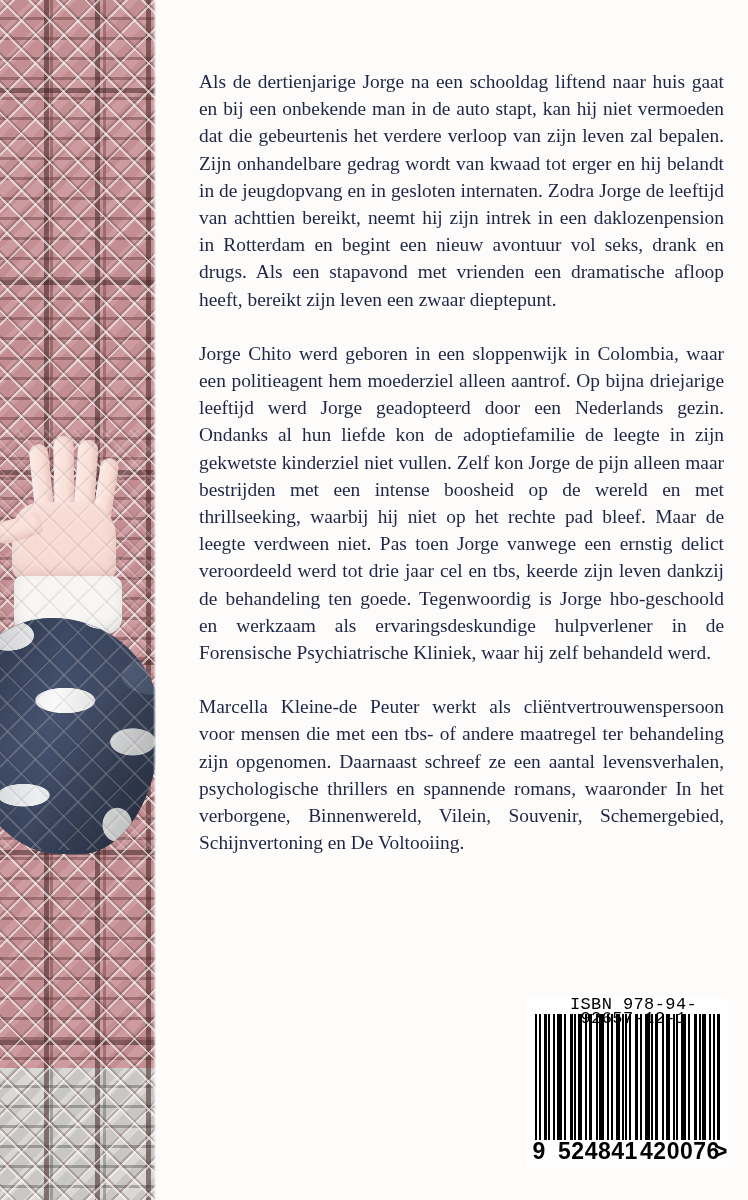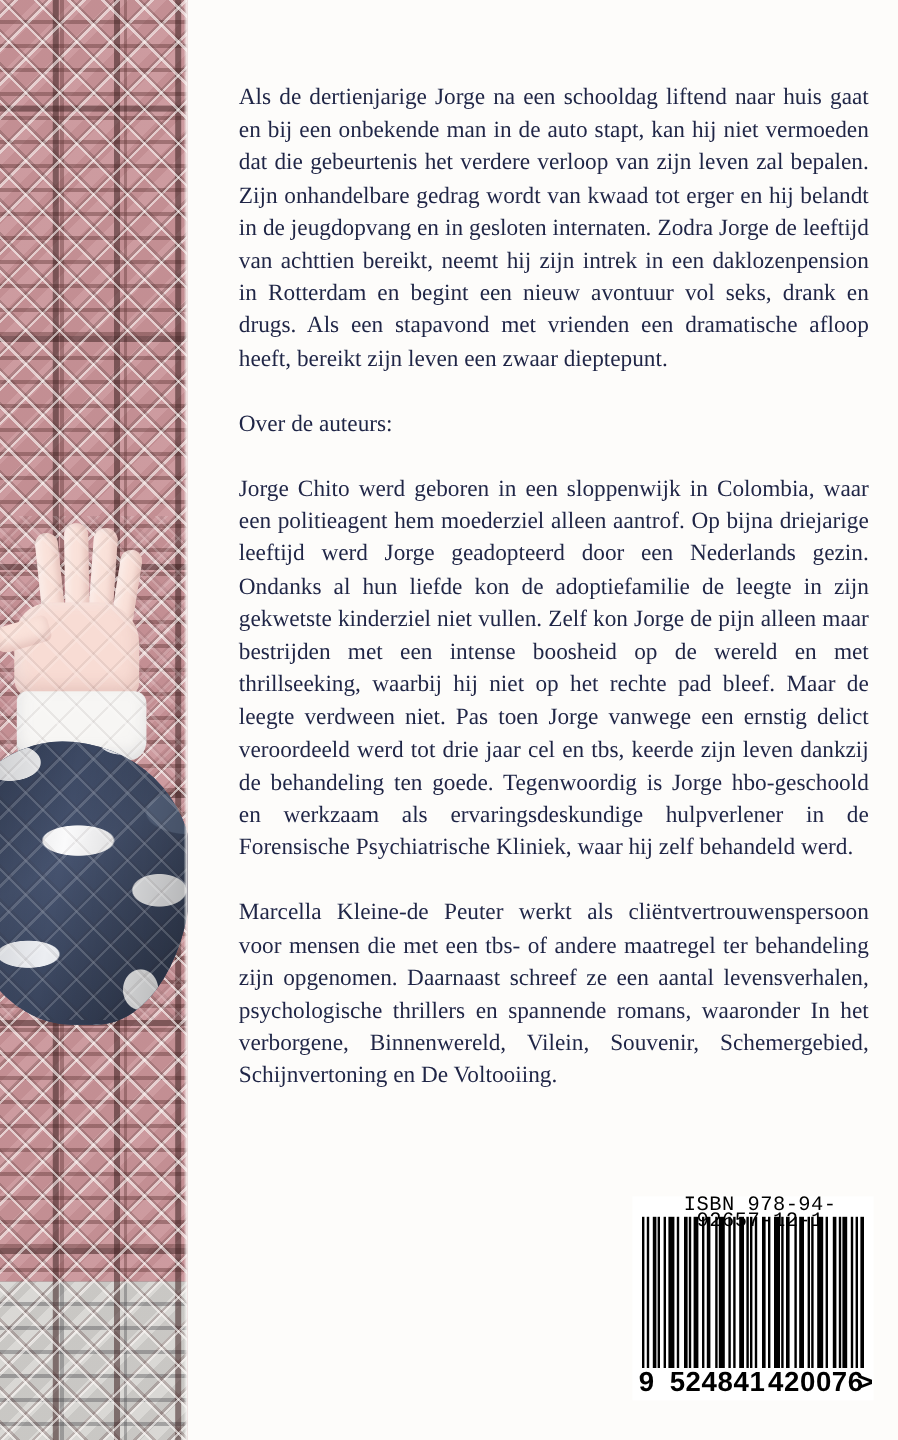--- a/index.html
+++ b/index.html
@@ -346,21 +346,20 @@
         <div class="sleeve-shade"></div>
       </div>
       <div id="mesh-over-arm"></div>
     </div>
 
     <div id="strip-edge"></div>
   </div>
 
   <div id="blurb">
     <p>Als de dertienjarige Jorge na een schooldag liftend naar huis gaat en bij een onbekende man in de auto stapt, kan hij niet vermoeden dat die gebeurtenis het verdere verloop van zijn leven zal bepalen. Zijn onhandelbare gedrag wordt van kwaad tot erger en hij belandt in de jeugdopvang en in gesloten internaten. Zodra Jorge de leeftijd van achttien bereikt, neemt hij zijn intrek in een daklozenpension in Rotterdam en begint een nieuw avontuur vol seks, drank en drugs. Als een stapavond met vrienden een dramatische afloop heeft, bereikt zijn leven een zwaar dieptepunt.</p>
-    <p class="heading">Over de auteurs:</p>
     <p>Jorge Chito werd geboren in een sloppenwijk in Colombia, waar een politieagent hem moederziel alleen aantrof. Op bijna driejarige leeftijd werd Jorge geadopteerd door een Nederlands gezin. Ondanks al hun liefde kon de adoptiefamilie de leegte in zijn gekwetste kinderziel niet vullen. Zelf kon Jorge de pijn alleen maar bestrijden met een intense boosheid op de wereld en met thrillseeking, waarbij hij niet op het rechte pad bleef. Maar de leegte verdween niet. Pas toen Jorge vanwege een ernstig delict veroordeeld werd tot drie jaar cel en tbs, keerde zijn leven dankzij de behandeling ten goede. Tegenwoordig is Jorge hbo-geschoold en werkzaam als ervaringsdeskundige hulpverlener in de Forensische Psychiatrische Kliniek, waar hij zelf behandeld werd.</p>
     <p>Marcella Kleine-de Peuter werkt als cliëntvertrouwenspersoon voor mensen die met een tbs- of andere maatregel ter behandeling zijn opgenomen. Daarnaast schreef ze een aantal levensverhalen, psychologische thrillers en spannende romans, waaronder In het verborgene, Binnenwereld, Vilein, Souvenir, Schemergebied, Schijnvertoning en De Voltooiing.</p>
   </div>
 
 
   <div id="barcode">
     <div id="isbn-text">ISBN 978-94-92657-12-1</div>
 
     <div id="bars">
 

